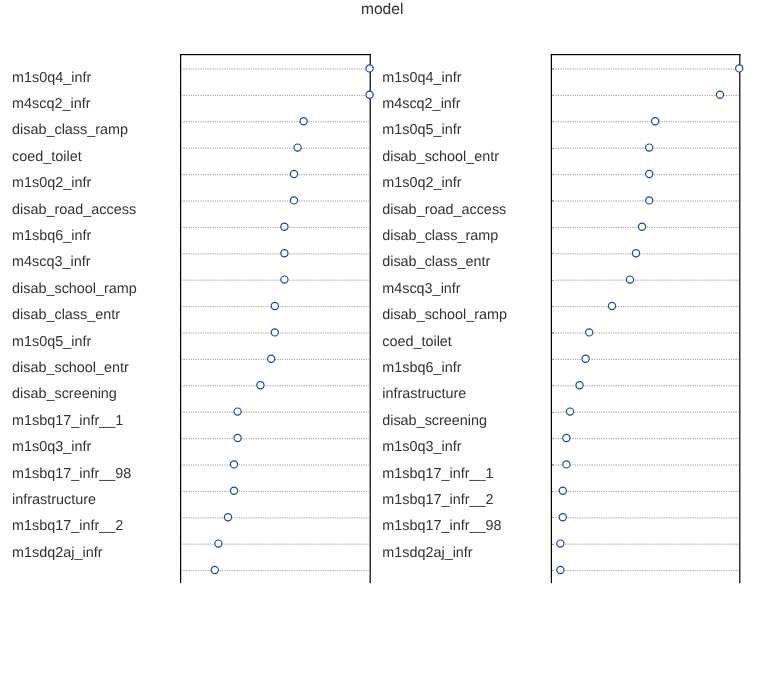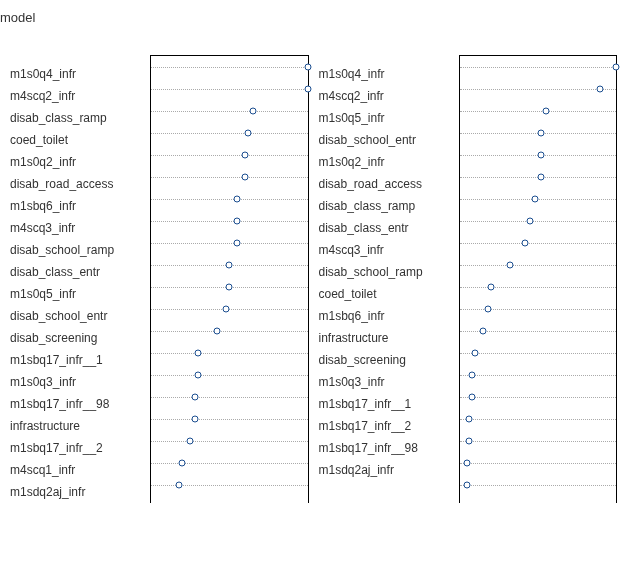--- a/index.html
+++ b/index.html
@@ -7,22 +7,23 @@
       width: 637px;
       height: 573px;
       font-family: Arial, Helvetica, sans-serif;
       font-size: 12px;
       color: #333;
       background: #fff;
       position: relative;
       overflow: hidden;
     }
     .title {
+      text-align: center;
       font-size: 13px;
-      padding-top: 10px;
+      padding-top: 0;
       padding-bottom: 30px;
     }
     .charts {
       display: flex;
       flex-direction: row;
       padding: 0 10px;
     }
     .panel {
       flex: 1;
       display: flex;
@@ -88,21 +89,20 @@
         <div class="label-row">disab_school_ramp</div>
         <div class="label-row">disab_class_entr</div>
         <div class="label-row">m1s0q5_infr</div>
         <div class="label-row">disab_school_entr</div>
         <div class="label-row">disab_screening</div>
         <div class="label-row">m1sbq17_infr__1</div>
         <div class="label-row">m1s0q3_infr</div>
         <div class="label-row">m1sbq17_infr__98</div>
         <div class="label-row">infrastructure</div>
         <div class="label-row">m1sbq17_infr__2</div>
-        <div class="label-row">m4scq1_infr</div>
         <div class="label-row">m1sdq2aj_infr</div>
       </div>
     <div class="plot" id="plot-0">
         <div class="plot-row">
           <div class="dotline"></div>
           <div class="marker" style="left: 100%;"></div>
         </div>
         <div class="plot-row">
           <div class="dotline"></div>
           <div class="marker" style="left: 100%;"></div>

